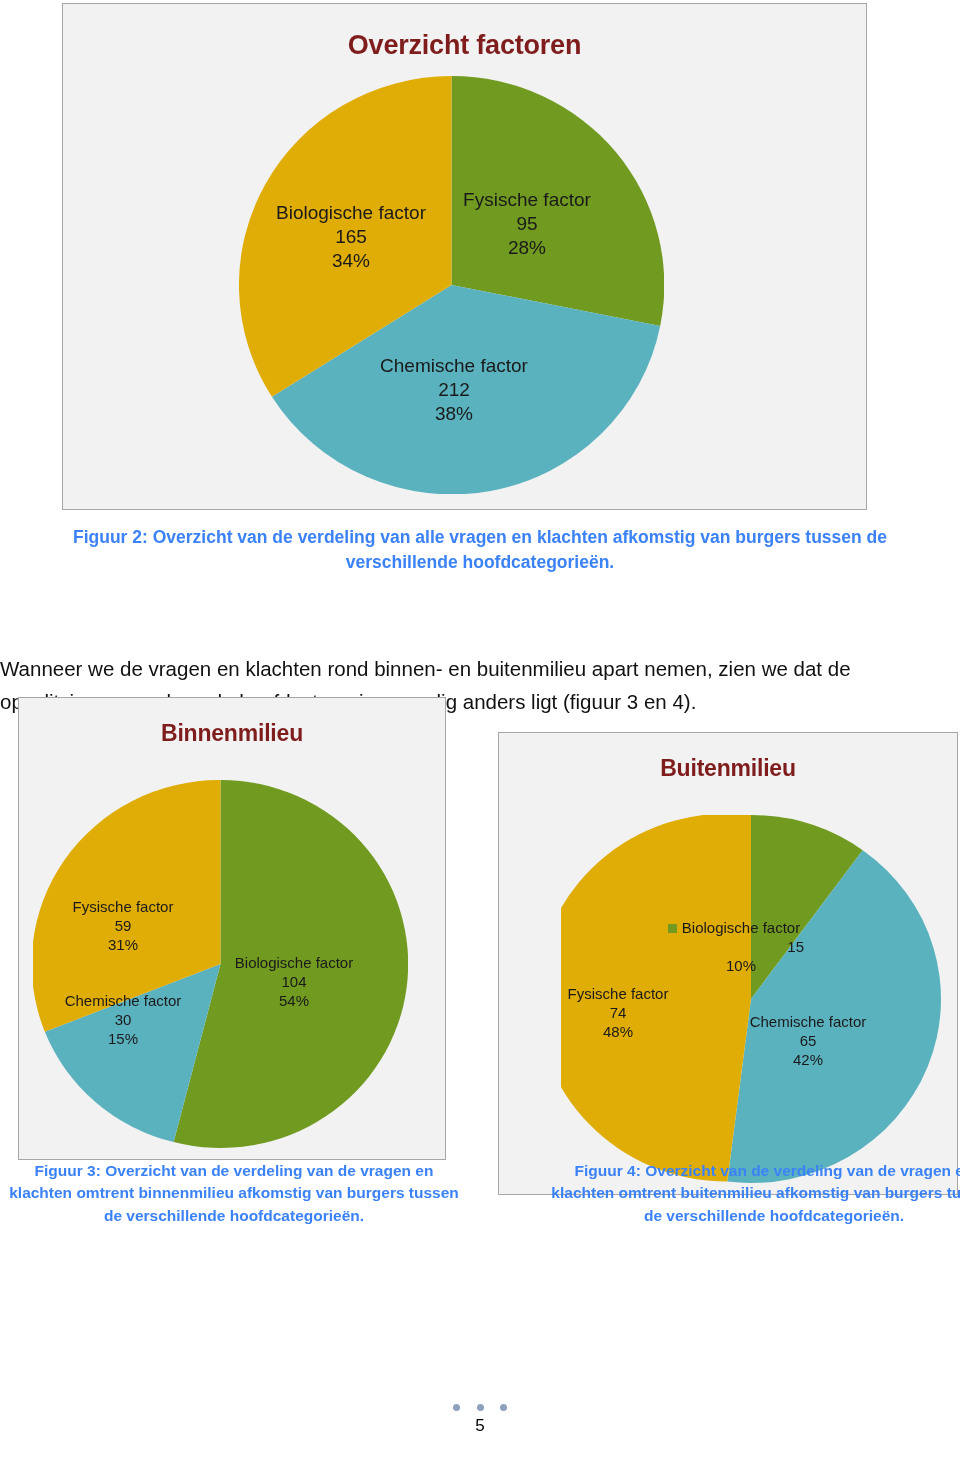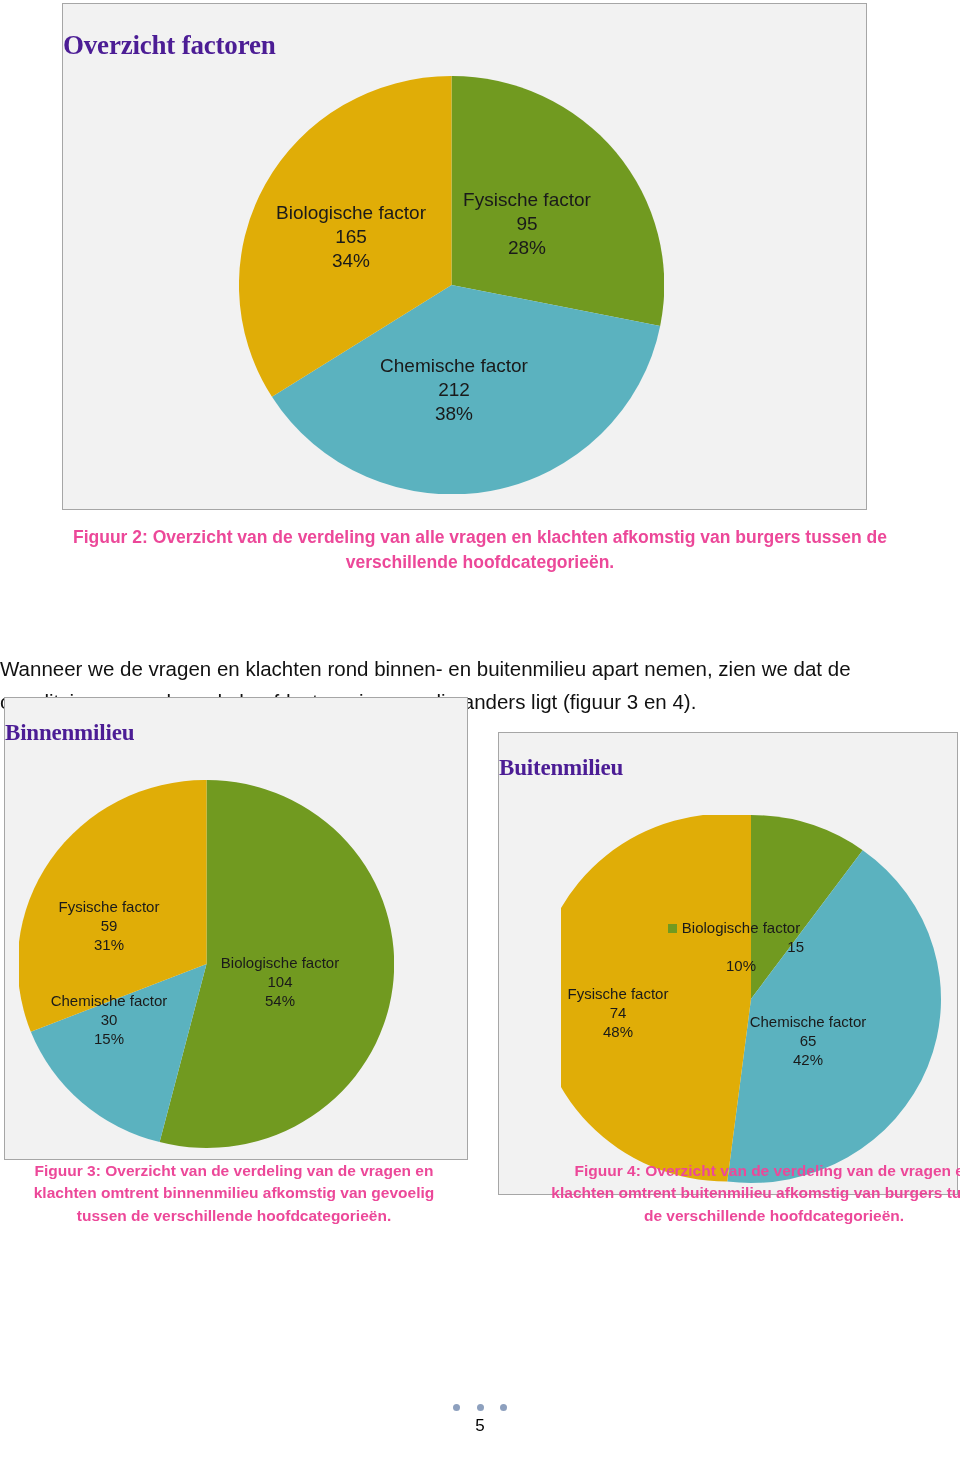--- a/index.html
+++ b/index.html
@@ -17,25 +17,24 @@
 
   
   .chart-frame {
     position: absolute;
     background: #F2F2F2;
     border: 1px solid #A6A6A6;
     box-sizing: border-box;
   }
   .chart-title {
     width: 100%;
-    text-align: left;
+    text-align: center;
     font-weight: bold;
-    color: #4c1d95;
+    color: #7f1d1d;
     letter-spacing: -0.2px;
-    font-family: Liberation Serif, serif;
   }
 
   
   #main-chart {
     left: 62px;
     top: 3px;
     width: 805px;
     height: 507px;
   }
   #main-chart .chart-title {
@@ -61,21 +60,21 @@
     pointer-events: none;
   }
   .slice-label .ln { display: block; }
 
   
   #main-chart .slice-label { font-size: 19px; }
 
   
   .fig-caption {
     position: absolute;
-    color: #ec4899;
+    color: #3b82f6;
     font-weight: bold;
     text-align: center;
     line-height: 1.45;
   }
   #caption-fig2 {
     left: 30px;
     top: 525px;
     width: 900px;
     font-size: 17.5px;
   }
@@ -86,23 +85,23 @@
     left: 0px;
     top: 631px;
     width: 905px;
     font-size: 20.5px;
     line-height: 1.62;
     color: #111111;
   }
 
   
   #binnen-chart {
-    left: 4px;
+    left: 18px;
     top: 697px;
-    width: 464px;
+    width: 428px;
     height: 463px;
   }
   #buiten-chart {
     left: 498px;
     top: 697px;
     width: 460px;
     height: 463px;
     margin-top: 35px;
   }
   #binnen-chart .chart-title, #buiten-chart .chart-title {
@@ -277,21 +276,21 @@
     </div>
 
     <div class="slice-label" style="left:182px; top:198px; width:130px;">
       <span class="ln">Chemische factor</span>
       <span class="ln">65</span>
       <span class="ln">42%</span>
     </div>
   </div>
 </div>
 
-<div class="fig-caption" id="caption-fig3">Figuur 3: Overzicht van de verdeling van de vragen en klachten omtrent binnenmilieu afkomstig van gevoelig tussen de verschillende hoofdcategorieën.</div>
+<div class="fig-caption" id="caption-fig3">Figuur 3: Overzicht van de verdeling van de vragen en klachten omtrent binnenmilieu afkomstig van burgers tussen de verschillende hoofdcategorieën.</div>
 <div class="fig-caption" id="caption-fig4">Figuur 4: Overzicht van de verdeling van de vragen en klachten omtrent buitenmilieu afkomstig van burgers tussen de verschillende hoofdcategorieën.</div>
 
 <div id="footer">
   <div id="footer-dots">
     <span class="footer-dot"></span>
     <span class="footer-dot"></span>
     <span class="footer-dot"></span>
   </div>
   <div id="page-number">5</div>
 </div>

